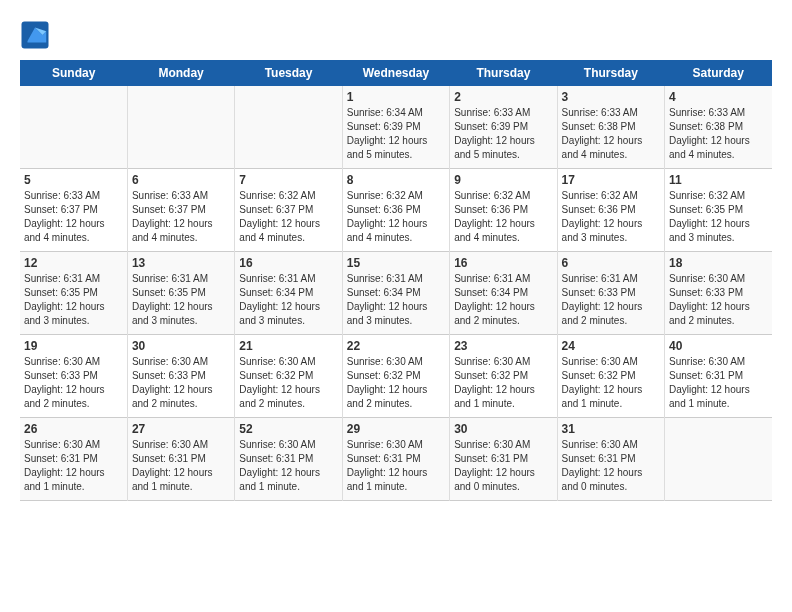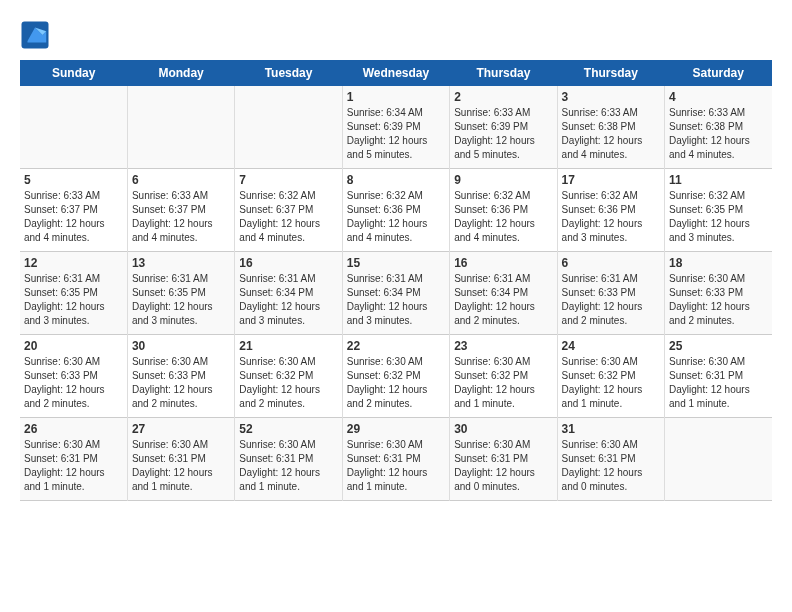--- a/index.html
+++ b/index.html
@@ -252,21 +252,21 @@
         <td>
           <span class="day-num">18</span>
           <div class="cell-info" style="white-space: pre-line;">Sunrise: 6:30 AM
 Sunset: 6:33 PM
 Daylight: 12 hours
 and 2 minutes.</div>
         </td>
       </tr>
       <tr>
         <td>
-          <span class="day-num">20</span>
+          <span class="day-num">19</span>
           <div class="cell-info" style="white-space: pre-line;">Sunrise: 6:30 AM
 Sunset: 6:33 PM
 Daylight: 12 hours
 and 2 minutes.</div>
         </td>
         <td>
           <span class="day-num">30</span>
           <div class="cell-info" style="white-space: pre-line;">Sunrise: 6:30 AM
 Sunset: 6:33 PM
 Daylight: 12 hours
@@ -294,21 +294,21 @@
 and 1 minute.</div>
         </td>
         <td>
           <span class="day-num">24</span>
           <div class="cell-info" style="white-space: pre-line;">Sunrise: 6:30 AM
 Sunset: 6:32 PM
 Daylight: 12 hours
 and 1 minute.</div>
         </td>
         <td>
-          <span class="day-num">25</span>
+          <span class="day-num">40</span>
           <div class="cell-info" style="white-space: pre-line;">Sunrise: 6:30 AM
 Sunset: 6:31 PM
 Daylight: 12 hours
 and 1 minute.</div>
         </td>
       </tr>
       <tr>
         <td>
           <span class="day-num">26</span>
           <div class="cell-info" style="white-space: pre-line;">Sunrise: 6:30 AM

